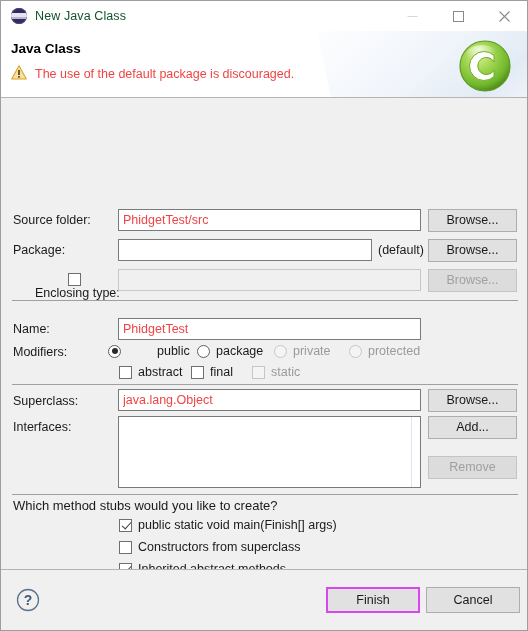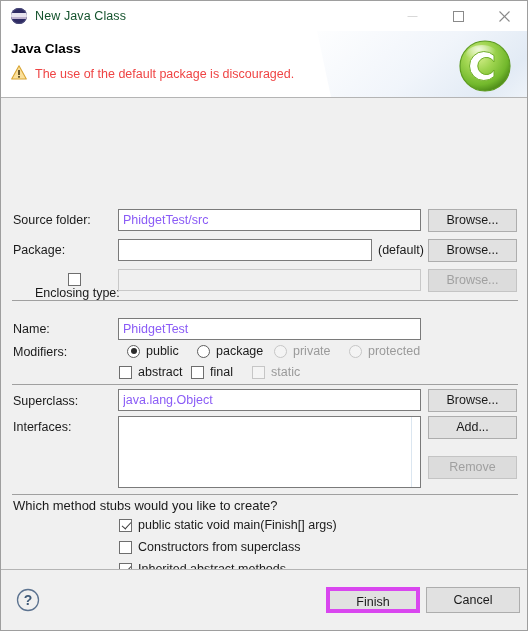--- a/index.html
+++ b/index.html
@@ -150,21 +150,21 @@
   }
 
   .tf {
     position: absolute;
     box-sizing: border-box;
     height: 22px;
     background: #ffffff;
     border: 1px solid #7a7a7a;
     font-family: "Liberation Sans", sans-serif;
     font-size: 12.5px;
-    color: #8b5cf6;
+    color: #ef4444;
     padding: 0 4px;
     line-height: 20px;
     outline: none;
   }
   .tf.disabled {
     background: #f0f0f0;
     border-color: #c8c8c8;
     color: #9a9a9a;
   }
 
@@ -299,21 +299,21 @@
     border: 1px solid #adadad;
     font-family: "Liberation Sans", sans-serif;
     font-size: 12.5px;
     color: #1a1a1a;
     text-align: center;
     line-height: 24px;
     cursor: default;
     padding: 0;
   }
   .footer-btn.default {
-    border: 4px solid #d946ef;
+    border: 2px solid #d946ef;
     line-height: 22px;
   }
 </style>
 </head>
 <body>
 
 <div class="dialog">
 
   <div class="titlebar">
     <div class="title-icon"></div>
@@ -394,21 +394,21 @@
     <input class="tf disabled" style="left: 117px; top: 171px; width: 303px;" disabled="" value="">
     <button class="btn disabled" style="left:427px; top:171px;" disabled="">Browse...</button>
 
     <div class="sep" style="top:202px;"></div>
 
     <div class="lbl" style="left:12px; top:224px;">Name:</div>
     <input class="tf" style="left: 117px; top: 220px; width: 303px;" value="PhidgetTest">
 
     <div class="lbl" style="left:12px; top:247px;">Modifiers:</div>
 
-    <div class="rb-row" style="left:126px; top:246px;">
+    <div class="rb-row" style="left:107px; top:246px;gap:30px;">
       <span class="radio selected"></span>
       <span class="ctl-label">public</span>
     </div>
     <div class="rb-row" style="left:196px; top:246px;">
       <span class="radio"></span>
       <span class="ctl-label">package</span>
     </div>
     <div class="rb-row" style="left:273px; top:246px;">
       <span class="radio disabled"></span>
       <span class="ctl-label dim">private</span>

